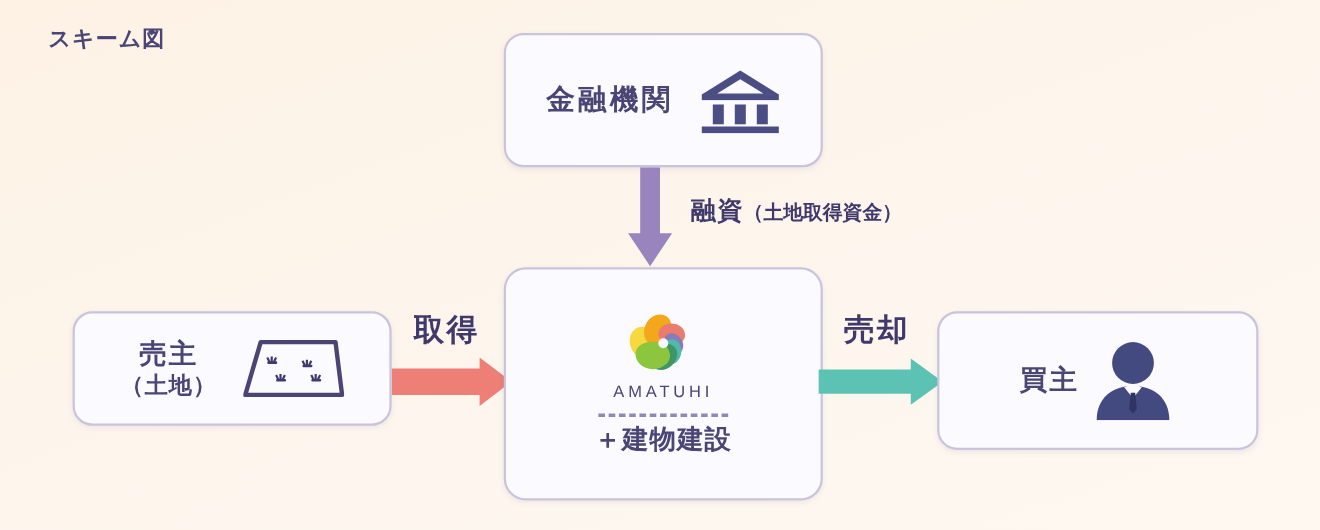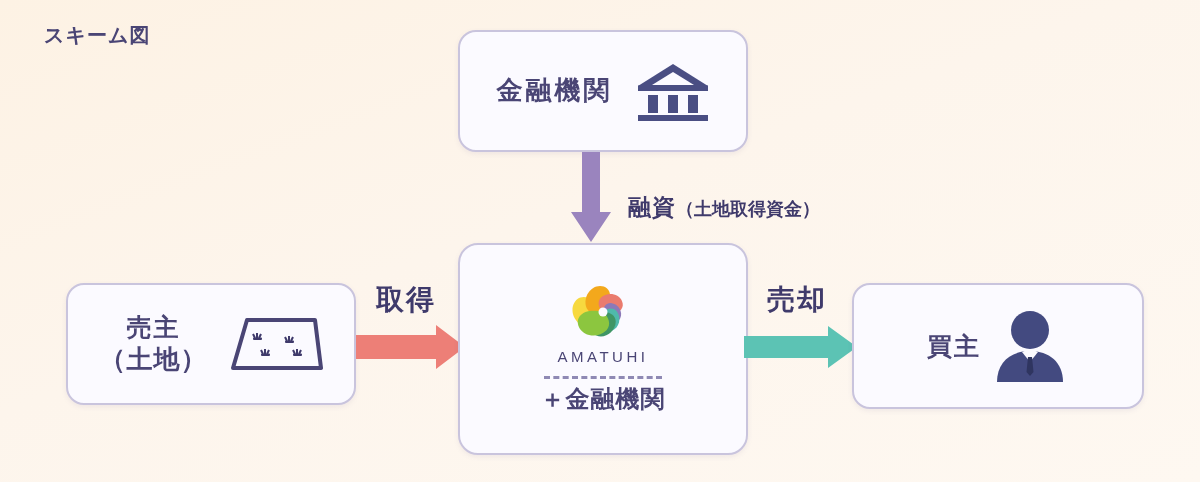--- a/index.html
+++ b/index.html
@@ -65,21 +65,21 @@
     text-align: center;
     white-space: nowrap;
   }
   .node-label .line-main {
     display: block;
     font-size: 25px;
     letter-spacing: 2px;
   }
   .node-label .line-sub {
     display: block;
-    font-size: 26px;
+    font-size: 21px;
     letter-spacing: 1px;
   }
 
   
   #box-bank {
     left: 458px;
     top: 30px;
     width: 290px;
     height: 122px;
   }
@@ -93,21 +93,21 @@
     height: 64px;
     position: relative;
     flex: 0 0 auto;
   }
 
   
   #box-seller {
     left: 66px;
     top: 283px;
     width: 290px;
-    height: 122px;
+    height: 104px;
   }
 
   .land-icon {
     width: 92px;
     height: 56px;
     flex: 0 0 auto;
   }
 
   
   #box-buyer {
@@ -214,21 +214,20 @@
     color: #3f3a6b;
     font-weight: 700;
     white-space: nowrap;
   }
 
   #label-loan {
     left: 628px;
     top: 176px;
     font-size: 23px;
     letter-spacing: 1px;
-    margin-top: 16px;
   }
   #label-loan .loan-small {
     font-size: 18px;
     letter-spacing: 0px;
   }
 
   #label-acquire {
     left: 376px;
     top: 281px;
     font-size: 28px;
@@ -323,21 +322,21 @@
               <path d="M0,0 C-4,-20 -18,-26 -26,-16 C-33,-7 -28,8 -16,12 C-8,14 -2,8 0,0 Z" fill="#3f9565" transform="rotate(254) scale(0.80)"></path>
               <path d="M0,0 C-4,-20 -18,-26 -26,-16 C-33,-7 -28,8 -16,12 C-8,14 -2,8 0,0 Z" fill="#8cc63f" transform="rotate(296) scale(0.93)"></path>
               <circle cx="0" cy="0" r="4.5" fill="#fbfaff"></circle>
             </g>
           </svg>
         </div>
         <div class="brand-name">AMATUHI</div>
       </div>
       <div class="company-text">
         <div class="company-divider"></div>
-        <span class="ct-line2">＋金融機関</span>
+        <span class="ct-line2">＋建物建設</span>
       </div>
     </div>
   </div>
 
   <div class="arrow" id="arrow-sell">
     <svg viewBox="0 0 114 44" width="114" height="44" aria-hidden="true">
       <polygon points="0,11 84,11 84,1 113,22 84,43 84,33 0,33" fill="#5cc3b4"></polygon>
     </svg>
   </div>
   <div class="arrow-label" id="label-sell">売却</div>

